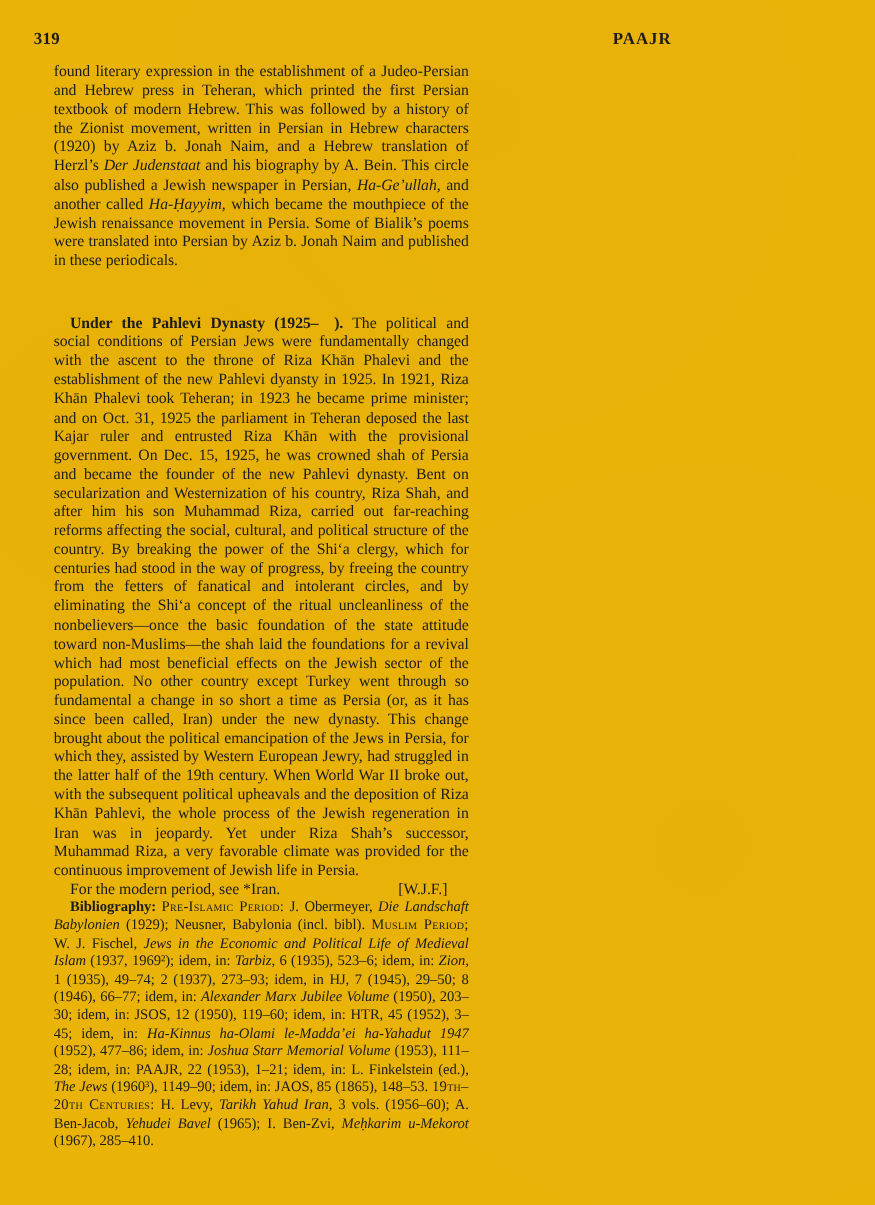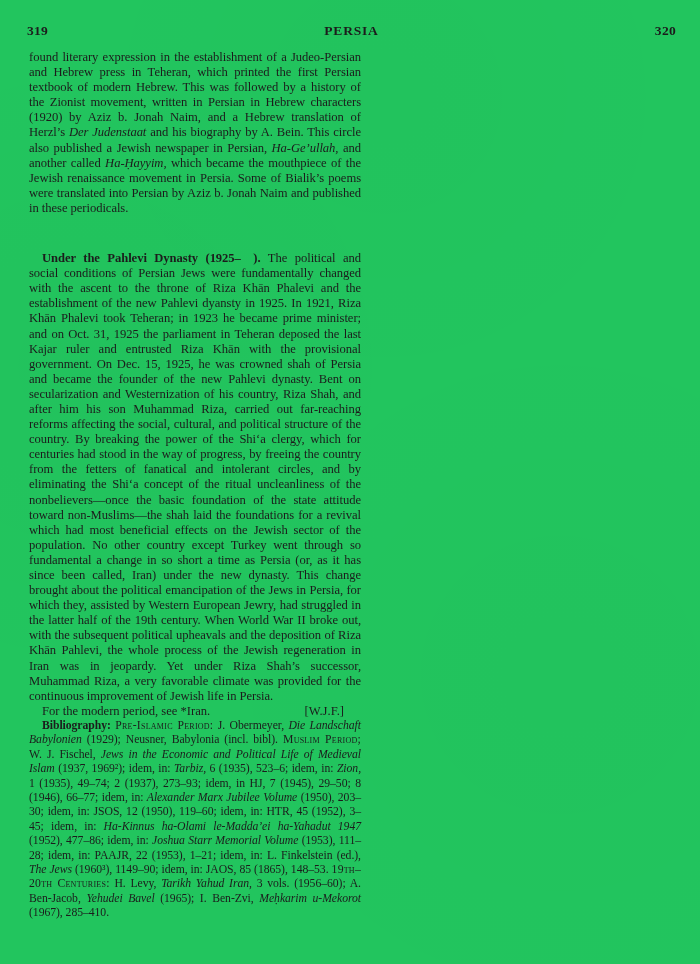--- a/index.html
+++ b/index.html
@@ -4,21 +4,21 @@
 <style>
   html, body { margin: 0; padding: 0; }
   body {
     width: 700px; height: 964px;
     background: #f6f6f4;
     font-family: "Liberation Serif", "DejaVu Serif", serif;
   }
   .page {
     position: relative;
     width: 700px; height: 964px;
-    background: #22c55e;
+    background: #eab308;
     overflow: hidden;
     color: #1c1c1c;
   }
   
   .page::before {
     content: "";
     position: absolute; inset: 0;
     background:
       radial-gradient(circle at 12% 38%, rgba(0,0,0,0.015), transparent 40%),
       radial-gradient(circle at 80% 70%, rgba(0,0,0,0.012), transparent 45%),
@@ -29,21 +29,21 @@
     position: absolute; top: 23px; left: 27px; right: 24px;
     display: flex; align-items: baseline;
     font-size: 13.5px; font-weight: bold;
     letter-spacing: 0.3px;
   }
   .header .slot { flex: 1; }
   .header .slot.left  { text-align: left; }
   .header .slot.center{ text-align: center; letter-spacing: 0.8px; }
   .header .slot.right { text-align: right; }
   .column {
-    position: absolute; left: 29px; top: 50px; width: 332px;
+    position: absolute; left: 43px; top: 50px; width: 332px;
   }
   p { margin: 0; text-align: center; }
   .body-para {
     font-size: 12.6px;
     line-height: 15.1px;
     text-align: justify;
     letter-spacing: -0.05px;
   }
   .indent { text-indent: 13px; margin-top: 35px; }
   .see-line {
@@ -64,22 +64,21 @@
   .run-b  { font-weight: bold; }
   .run-sc { font-variant: small-caps; letter-spacing: 0.25px; margin-top: 27px; }
 </style>
 </head>
 <body>
 
 <div class="page">
 
   <div class="header">
     <span class="slot left">319</span>
-    <span class="slot center">PERSIA</span>
-    <span class="slot right">320</span>
+    <span class="slot center">PAAJR</span>
   </div>
 
   <div class="column">
 
     <p class="body-para"><span>found literary expression in the establishment of a Judeo-Persian and Hebrew press in Teheran, which printed the first Persian textbook of modern Hebrew. This was followed by a history of the Zionist movement, written in Persian in Hebrew characters (1920) by Aziz b. Jonah Naim, and a Hebrew translation of Herzl’s </span><span class="run-i">Der Judenstaat</span><span> and his biography by A. Bein. This circle also published a Jewish newspaper in Persian, </span><span class="run-i">Ha-Ge’ullah,</span><span> and another called </span><span class="run-i">Ha-Ḥayyim,</span><span> which became the mouthpiece of the Jewish renaissance movement in Persia. Some of Bialik’s poems were translated into Persian by Aziz b. Jonah Naim and published in these periodicals.</span></p>
 
     <p class="body-para indent"><span class="run-b">Under the Pahlevi Dynasty (1925–  ).</span><span> The political and social conditions of Persian Jews were fundamentally changed with the ascent to the throne of Riza Khān Phalevi and the establishment of the new Pahlevi dyansty in 1925. In 1921, Riza Khān Phalevi took Teheran; in 1923 he became prime minister; and on Oct. 31, 1925 the parliament in Teheran deposed the last Kajar ruler and entrusted Riza Khān with the provisional government. On Dec. 15, 1925, he was crowned shah of Persia and became the founder of the new Pahlevi dynasty. Bent on secularization and Westernization of his country, Riza Shah, and after him his son Muhammad Riza, carried out far-reaching reforms affecting the social, cultural, and political structure of the country. By breaking the power of the Shi‘a clergy, which for centuries had stood in the way of progress, by freeing the country from the fetters of fanatical and intolerant circles, and by eliminating the Shi‘a concept of the ritual uncleanliness of the nonbelievers—once the basic foundation of the state attitude toward non-Muslims—the shah laid the foundations for a revival which had most beneficial effects on the Jewish sector of the population. No other country except Turkey went through so fundamental a change in so short a time as Persia (or, as it has since been called, Iran) under the new dynasty. This change brought about the political emancipation of the Jews in Persia, for which they, assisted by Western European Jewry, had struggled in the latter half of the 19th century. When World War II broke out, with the subsequent political upheavals and the deposition of Riza Khān Pahlevi, the whole process of the Jewish regeneration in Iran was in jeopardy. Yet under Riza Shah’s successor, Muhammad Riza, a very favorable climate was provided for the continuous improvement of Jewish life in Persia.</span></p>
 
     <p class="see-line">
       <span class="lead">For the modern period, see *Iran.</span>

